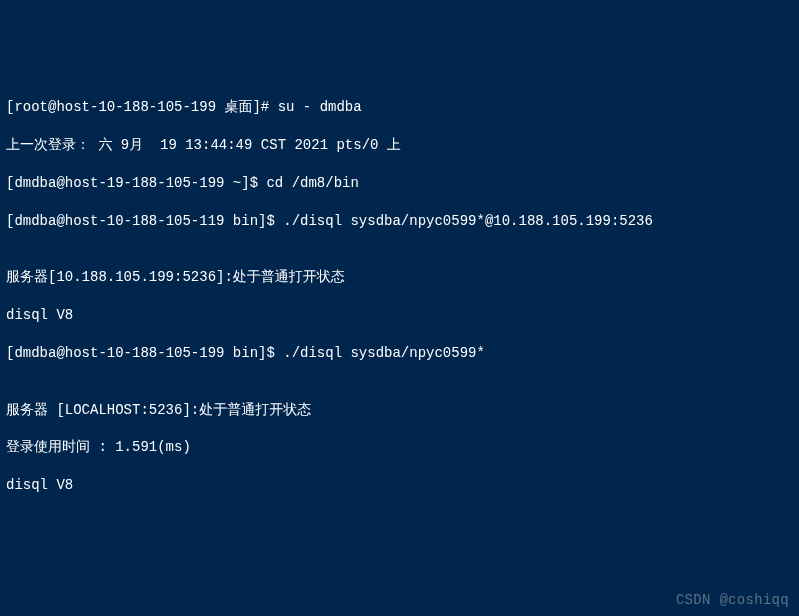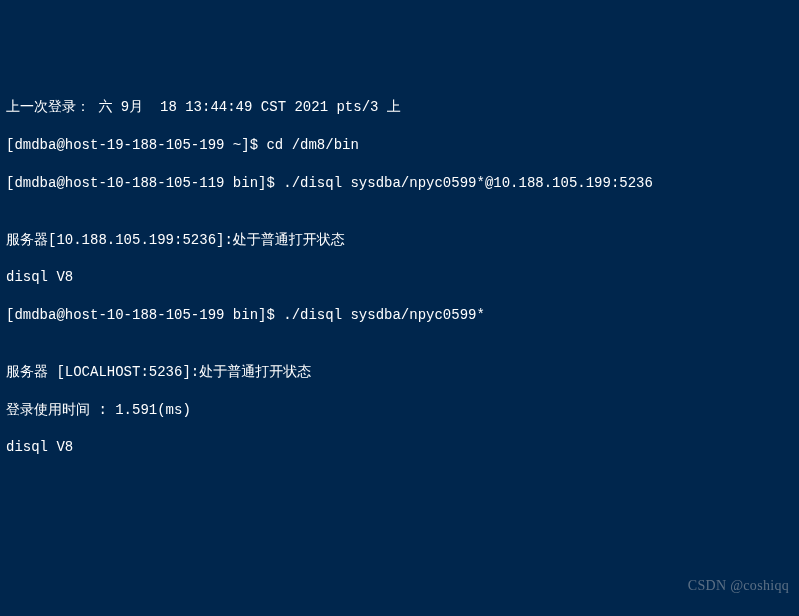--- a/index.html
+++ b/index.html
@@ -18,35 +18,36 @@
       height: 616px;
       overflow: hidden;
       position: relative;
       white-space: pre;
     }
     .terminal {
       white-space: pre;
     }
     .watermark {
       position: absolute;
-      bottom: 20px;
+      bottom: 6px;
       right: 10px;
       color: rgba(200, 200, 200, 0.45);
-      font-family: Liberation Serif, serif;
+      font-family: Liberation Mono, monospace;
       font-size: 14px;
       letter-spacing: 0.3px;
     }
   </style>
 </head>
 <body>
 
 
 
 <div class="terminal">
-<div>上一次登录： 六 9月  18 13:44:49 CST 2021 pts/3 上</div>
+<div>[root@host-10-188-105-199 桌面]# su - dmdba</div>
+<div>上一次登录： 六 9月  19 13:44:49 CST 2021 pts/0 上</div>
 <div>[dmdba@host-19-188-105-199 ~]$ cd /dm8/bin</div>
 <div>[dmdba@host-10-188-105-119 bin]$ ./disql sysdba/npyc0599*@10.188.105.199:5236</div>
 <div></div>
 <div>服务器[10.188.105.199:5236]:处于普通打开状态</div>
 <div>disql V8</div>
 <div>[dmdba@host-10-188-105-199 bin]$ ./disql sysdba/npyc0599*</div>
 <div></div>
 <div>服务器 [LOCALHOST:5236]:处于普通打开状态</div>
 <div>登录使用时间 : 1.591(ms)</div>
 <div>disql V8</div>

